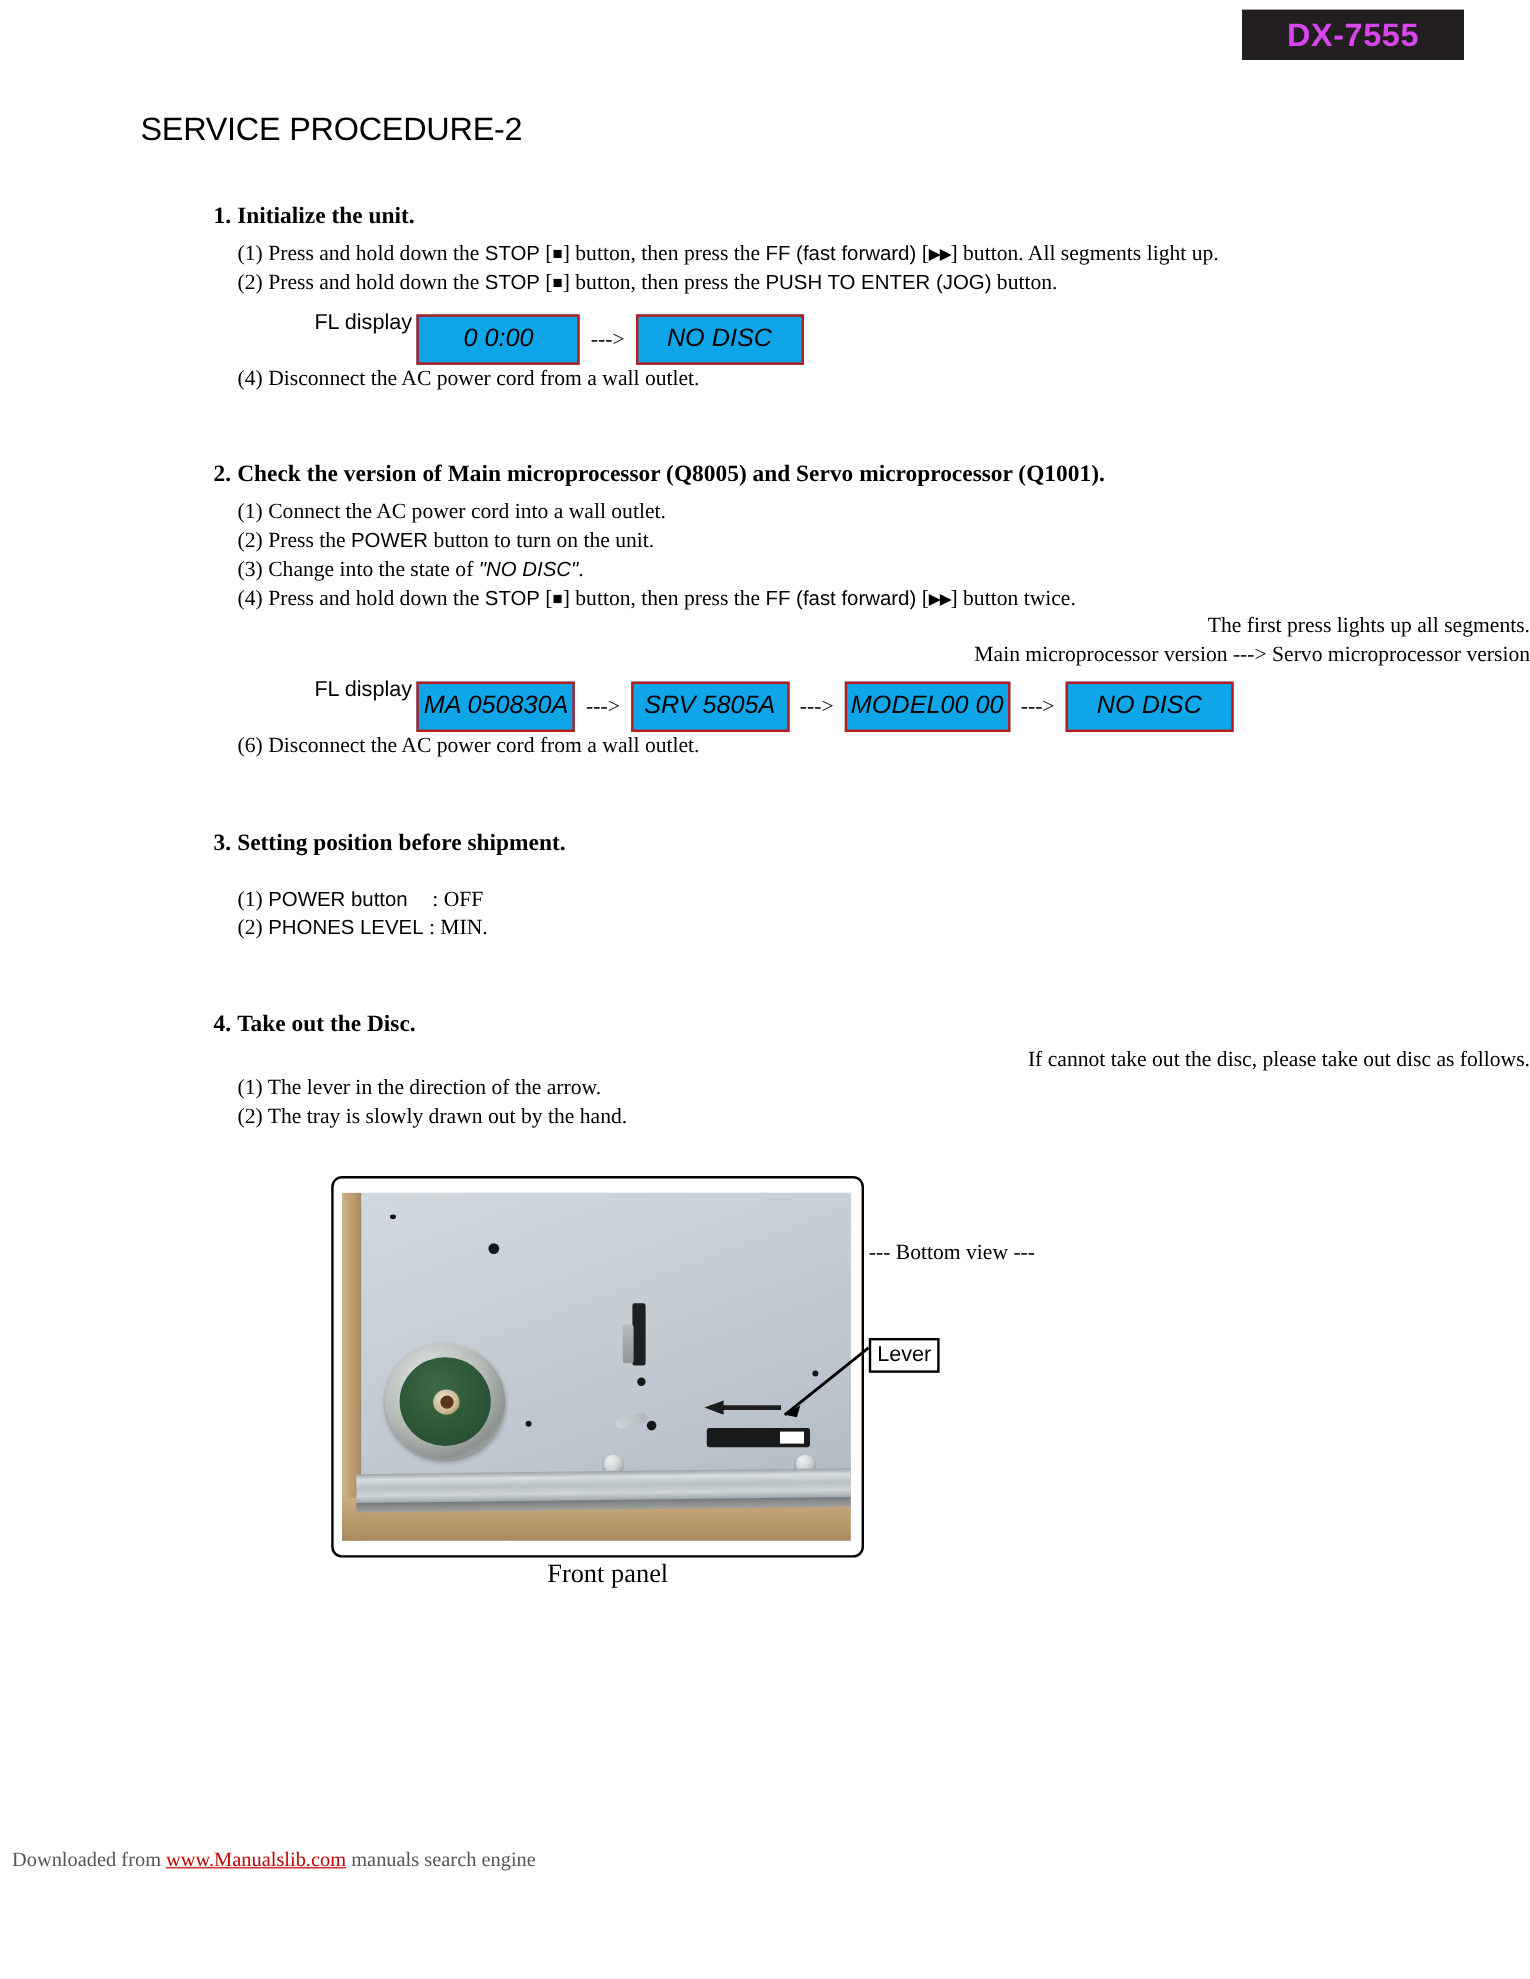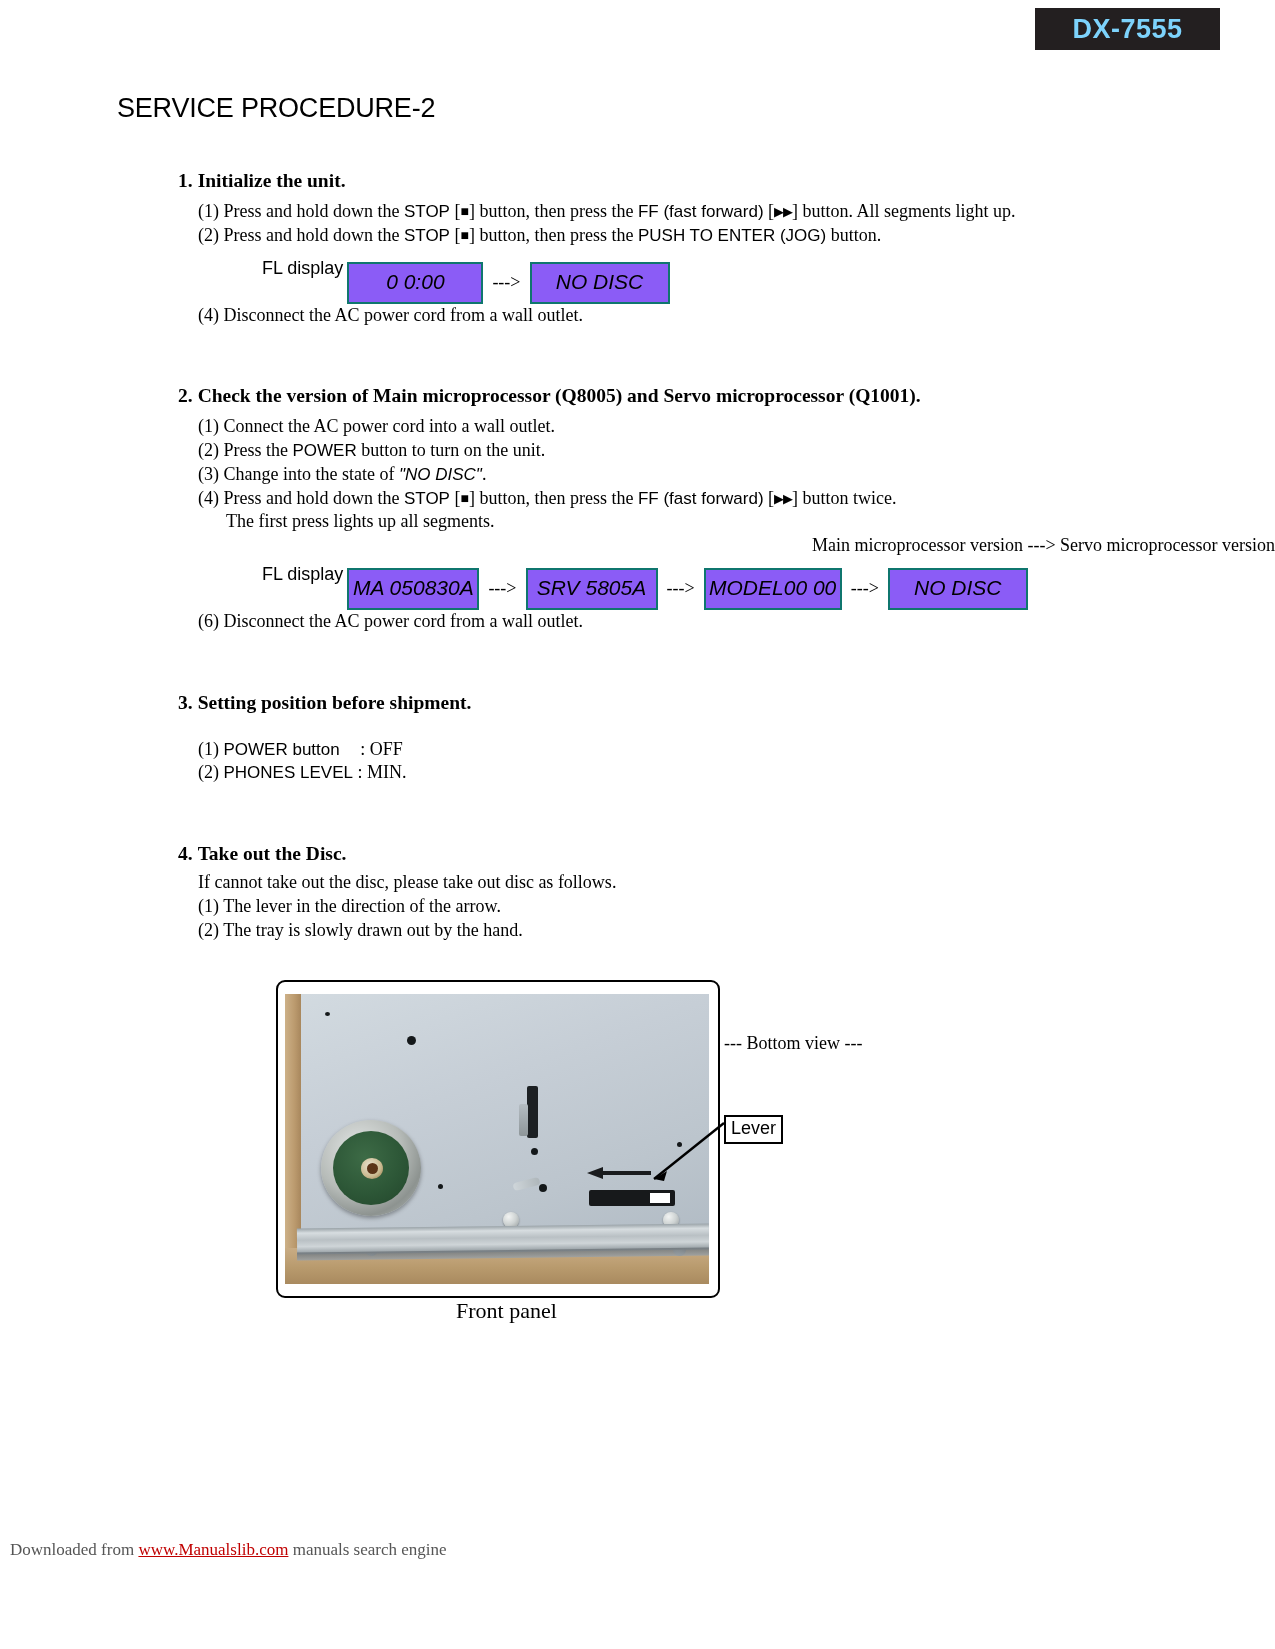--- a/index.html
+++ b/index.html
@@ -17,21 +17,21 @@
   }
 
   
   .model-badge {
     position: absolute;
     top: 8px;
     left: 1035px;
     width: 185px;
     height: 42px;
     background: #231f20;
-    color: #7dd3fc;
+    color: #d946ef;
     font-family: "Liberation Sans", sans-serif;
     font-weight: bold;
     font-size: 27px;
     letter-spacing: 0.5px;
     display: flex;
     align-items: center;
     justify-content: center;
   }
 
   
@@ -63,21 +63,21 @@
     white-space: nowrap;
   }
   .sec-head .num { margin-right: 5px; }
 
   .step {
     font-size: 18px;
     margin-left: 198px;
     line-height: 1.32;
     white-space: nowrap;
   }
-  .step.indent { margin-left: 226px; }
+  .step.indent { margin-left: 226px; text-align: right; }
   .step.indent2 { margin-left: 240px; text-align: right; }
 
   
   .btn {
     font-family: "Liberation Sans", sans-serif;
     font-size: 17px;
   }
   .sq {
     font-family: "Liberation Sans", sans-serif;
     font-size: 14px;
@@ -106,27 +106,27 @@
   }
   .fl-label {
     font-family: "Liberation Sans", sans-serif;
     font-size: 18px;
     align-self: flex-start;
     margin-right: 4px;
     margin-top: -4px;
     white-space: nowrap;
   }
   .fl-box {
-    border: 2px solid #0f766e;
+    border: 2px solid #b91c1c;
     font-family: "Liberation Sans", sans-serif;
     font-style: italic;
     font-size: 21px;
     text-align: center;
     padding: 6px 0 8px 0;
-    background: #8b5cf6;
+    background: #0ea5e9;
     white-space: nowrap;
   }
   .arrow-txt {
     font-family: "Liberation Serif", serif;
     font-size: 18px;
     padding: 0 9px;
     white-space: nowrap;
   }
 
   

